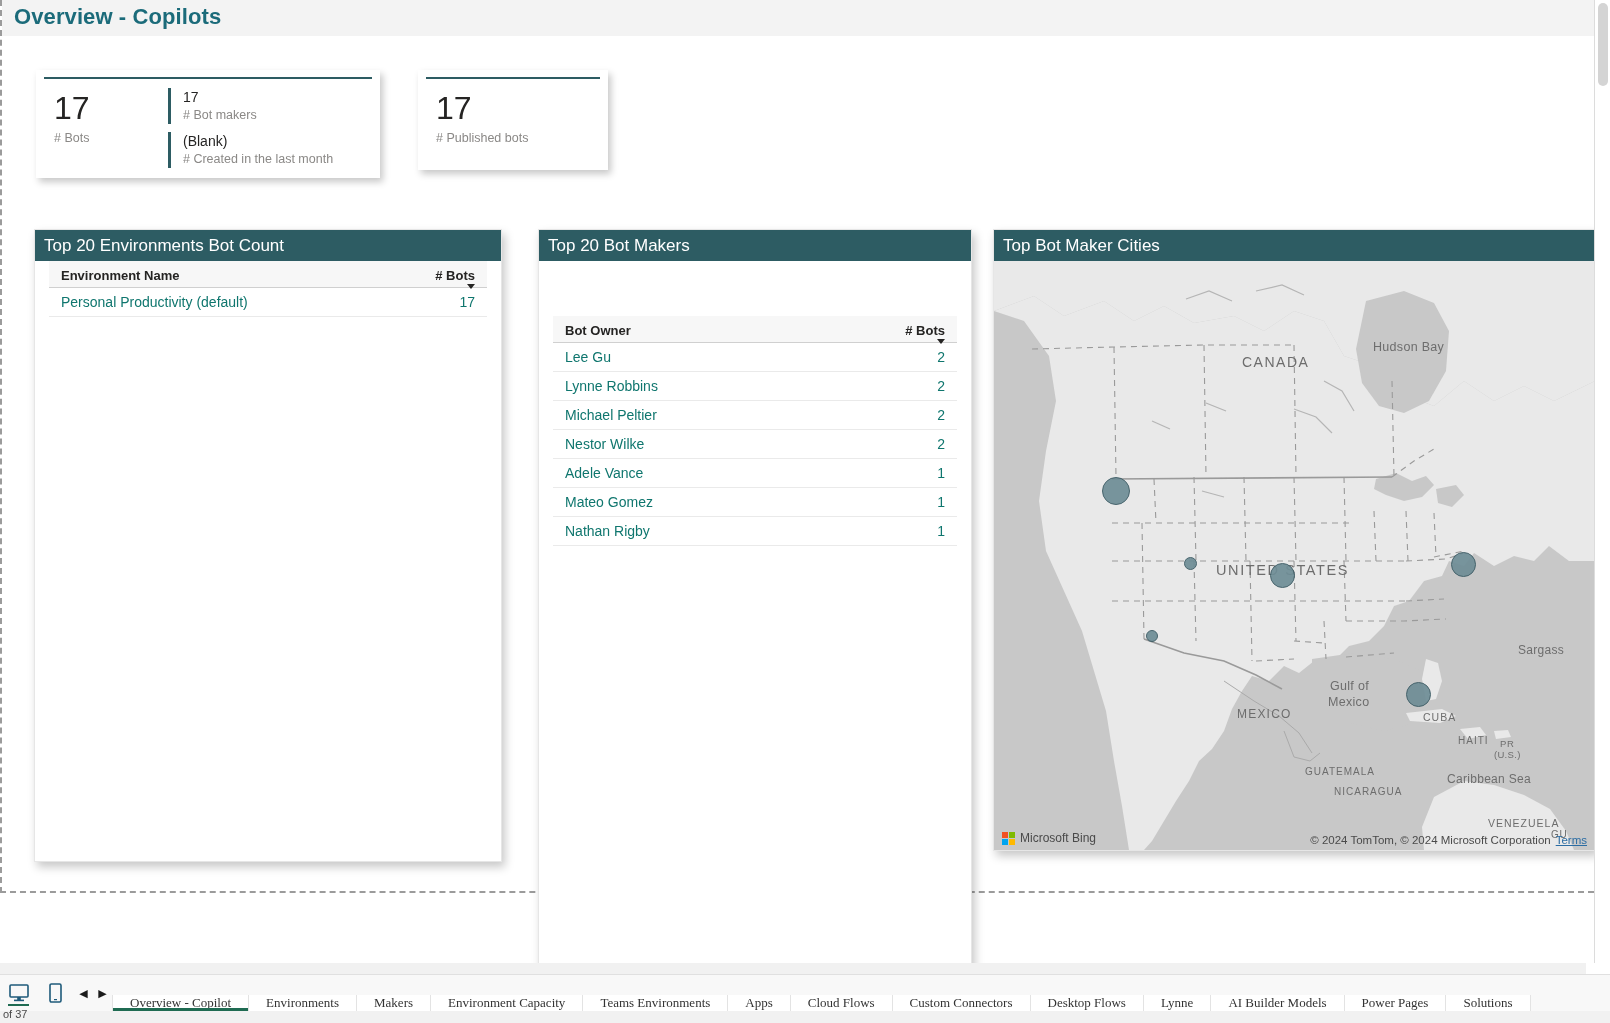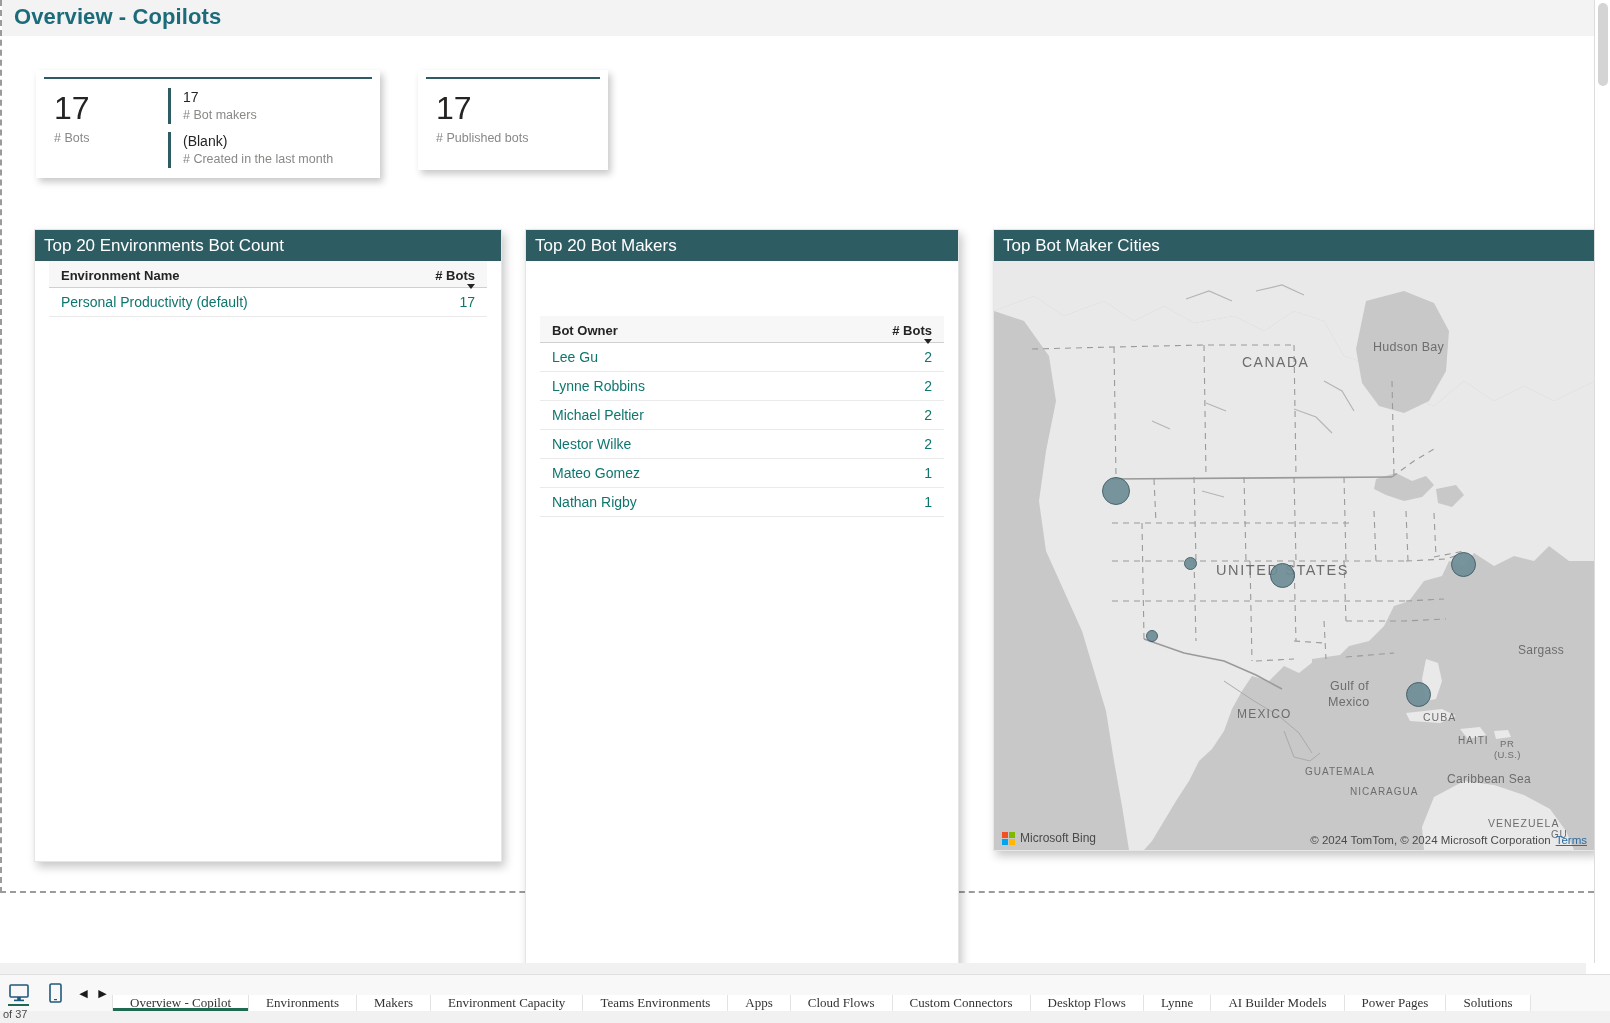--- a/index.html
+++ b/index.html
@@ -106,21 +106,21 @@
     height: 31px;
     background: #2d5c63;
     color: #ffffff;
     font-size: 17px;
     display: flex;
     align-items: center;
     padding-left: 9px;
     white-space: nowrap;
   }
   #panel-environments { left: 32px; top: 229px; width: 468px; height: 633px; }
-  #panel-botmakers   { left: 523px; top: 229px; width: 434px; height: 779px; }
+  #panel-botmakers   { left: 536px; top: 229px; width: 434px; height: 779px; }
   #panel-cities      { left: 991px; top: 229px; width: 603px; height: 622px; }
 
   
   .tbl { width: 100%; border-collapse: collapse; table-layout: fixed; }
   .tbl th {
     font-size: 13px;
     font-weight: bold;
     color: #252423;
     padding: 7px 12px 4px 12px;
     text-align: left;
@@ -367,20 +367,24 @@
               <td>Lynne Robbins</td>
               <td class="num">2</td>
             </tr>
             <tr>
               <td>Michael Peltier</td>
               <td class="num">2</td>
             </tr>
             <tr>
               <td>Nestor Wilke</td>
               <td class="num">2</td>
+            </tr>
+            <tr>
+              <td>Adele Vance</td>
+              <td class="num">1</td>
             </tr>
             <tr>
               <td>Mateo Gomez</td>
               <td class="num">1</td>
             </tr>
             <tr>
               <td>Nathan Rigby</td>
               <td class="num">1</td>
             </tr>
           </tbody>
@@ -479,21 +483,21 @@
       </svg>
 
       <div id="map-labels-layer">
           <div class="map-label" style="left: 248px; top: 93px; font-size: 14px; letter-spacing: 1.5px;">CANADA</div>
           <div class="map-label" style="left: 379px; top: 79px; font-size: 12.5px; letter-spacing: 0.3px;">Hudson Bay</div>
           <div class="map-label" style="left: 222px; top: 301px; font-size: 14.5px; letter-spacing: 1.6px;">UNITED STATES</div>
           <div class="map-label" style="left: 243px; top: 446px; font-size: 12px; letter-spacing: 1.2px;">MEXICO</div>
           <div class="map-label" style="left: 336px; top: 418px; font-size: 12.5px; letter-spacing: 0.3px;">Gulf of</div>
           <div class="map-label" style="left: 334px; top: 434px; font-size: 12.5px; letter-spacing: 0.3px;">Mexico</div>
           <div class="map-label" style="left: 311px; top: 505px; font-size: 10px; letter-spacing: 1px;">GUATEMALA</div>
-          <div class="map-label" style="left: 356px; top: 525px; font-size: 10px; letter-spacing: 1px;">NICARAGUA</div>
+          <div class="map-label" style="left: 340px; top: 525px; font-size: 10px; letter-spacing: 1px;">NICARAGUA</div>
           <div class="map-label" style="left: 429px; top: 450px; font-size: 10.5px; letter-spacing: 1px;">CUBA</div>
           <div class="map-label" style="left: 464px; top: 474px; font-size: 10px; letter-spacing: 1px;">HAITI</div>
           <div class="map-label" style="left: 506px; top: 477px; font-size: 9.5px; letter-spacing: 0.6px;">PR</div>
           <div class="map-label" style="left: 500px; top: 488px; font-size: 9.5px; letter-spacing: 0.3px;">(U.S.)</div>
           <div class="map-label" style="left: 453px; top: 511px; font-size: 12px; letter-spacing: 0.3px;">Caribbean Sea</div>
           <div class="map-label" style="left: 494px; top: 556px; font-size: 10.5px; letter-spacing: 1px;">VENEZUELA</div>
           <div class="map-label" style="left: 557px; top: 568px; font-size: 10px; letter-spacing: 0.8px;">GU</div>
           <div class="map-label" style="left: 524px; top: 382px; font-size: 12px; letter-spacing: 0.3px;">Sargass</div>
         </div>
       <div id="map-bubbles-layer">

